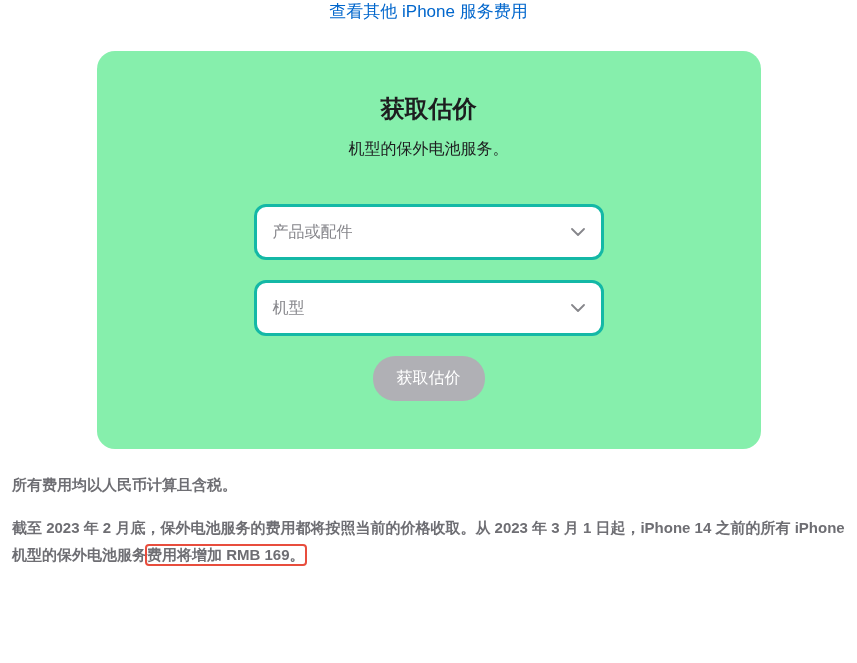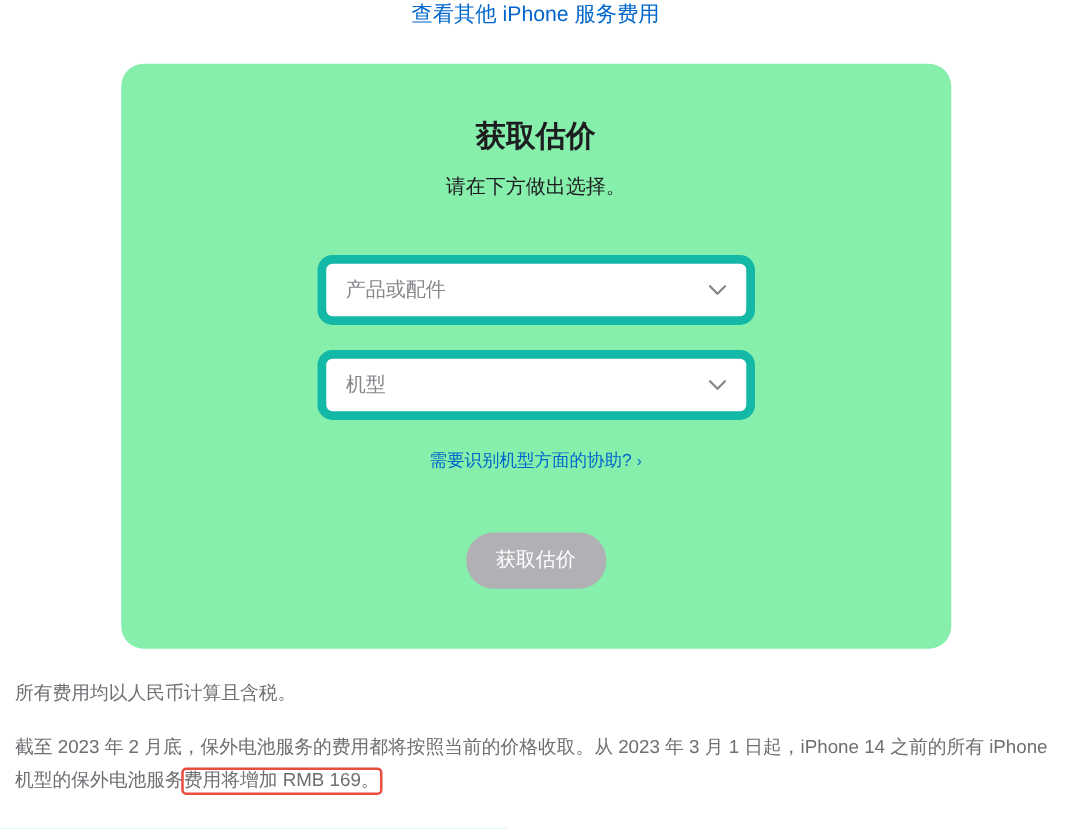--- a/index.html
+++ b/index.html
@@ -44,21 +44,21 @@
     }
     .select-wrapper {
       position: relative;
       width: 350px;
       margin: 0 auto 20px auto;
     }
     .select-box {
       width: 100%;
       height: 56px;
       background: #ffffff;
-      border: 7px solid #14b8a6;
+      border: 3px solid #14b8a6;
       border-radius: 12px;
       padding: 0 40px 0 16px;
       font-size: 16px;
       color: #86868b;
       text-align: left;
       cursor: pointer;
       display: flex;
       align-items: center;
       position: relative;
     }
@@ -97,20 +97,21 @@
       cursor: not-allowed;
     }
     .footer-text {
       padding: 22px 12px 0 12px;
       font-size: 15px;
       color: #6e6e73;
       line-height: 1.8;
     }
     .footer-text p {
       margin-bottom: 16px;
+      font-weight: bold;
     }
     .highlight-box {
       display: inline;
       position: relative;
     }
     .highlight-box::after {
       content: "";
       position: absolute;
       left: -2px;
       right: -2px;
@@ -123,21 +124,21 @@
   </style>
 </head>
 <body>
 
 <div class="top-link">
   <a href="#">查看其他 iPhone 服务费用</a>
 </div>
 
 <div class="card">
   <div class="card-title">获取估价</div>
-  <div class="card-subtitle">请在下方做出选择。</div>
+  <div class="card-subtitle">机型的保外电池服务。</div>
 
   <div class="select-wrapper">
     <div class="select-box">
       <span>产品或配件</span>
       <span class="chevron">
         <svg viewBox="0 0 14 8" fill="none">
             <path d="M1 1L7 7L13 1" stroke="#86868b" stroke-width="1.8" stroke-linecap="round" stroke-linejoin="round"></path>
           </svg>
       </span>
     </div>
@@ -147,24 +148,20 @@
     <div class="select-box">
       <span>机型</span>
       <span class="chevron">
         <svg viewBox="0 0 14 8" fill="none">
             <path d="M1 1L7 7L13 1" stroke="#86868b" stroke-width="1.8" stroke-linecap="round" stroke-linejoin="round"></path>
           </svg>
       </span>
     </div>
   </div>
 
-  <a href="#" class="help-link">
-    <span>需要识别机型方面的协助?</span>
-    <span class="arrow">›</span>
-  </a>
 
   <div>
     <button class="submit-btn">获取估价</button>
   </div>
 </div>
 
 <div class="footer-text">
   <p>所有费用均以人民币计算且含税。</p>
   <p>
     <span>截至 2023 年 2 月底，保外电池服务的费用都将按照当前的价格收取。从 2023 年 3 月 1 日起，iPhone 14 之前的所有 iPhone 机型的保外电池服务</span><span class="highlight-box">费用将增加 RMB 169。</span>

